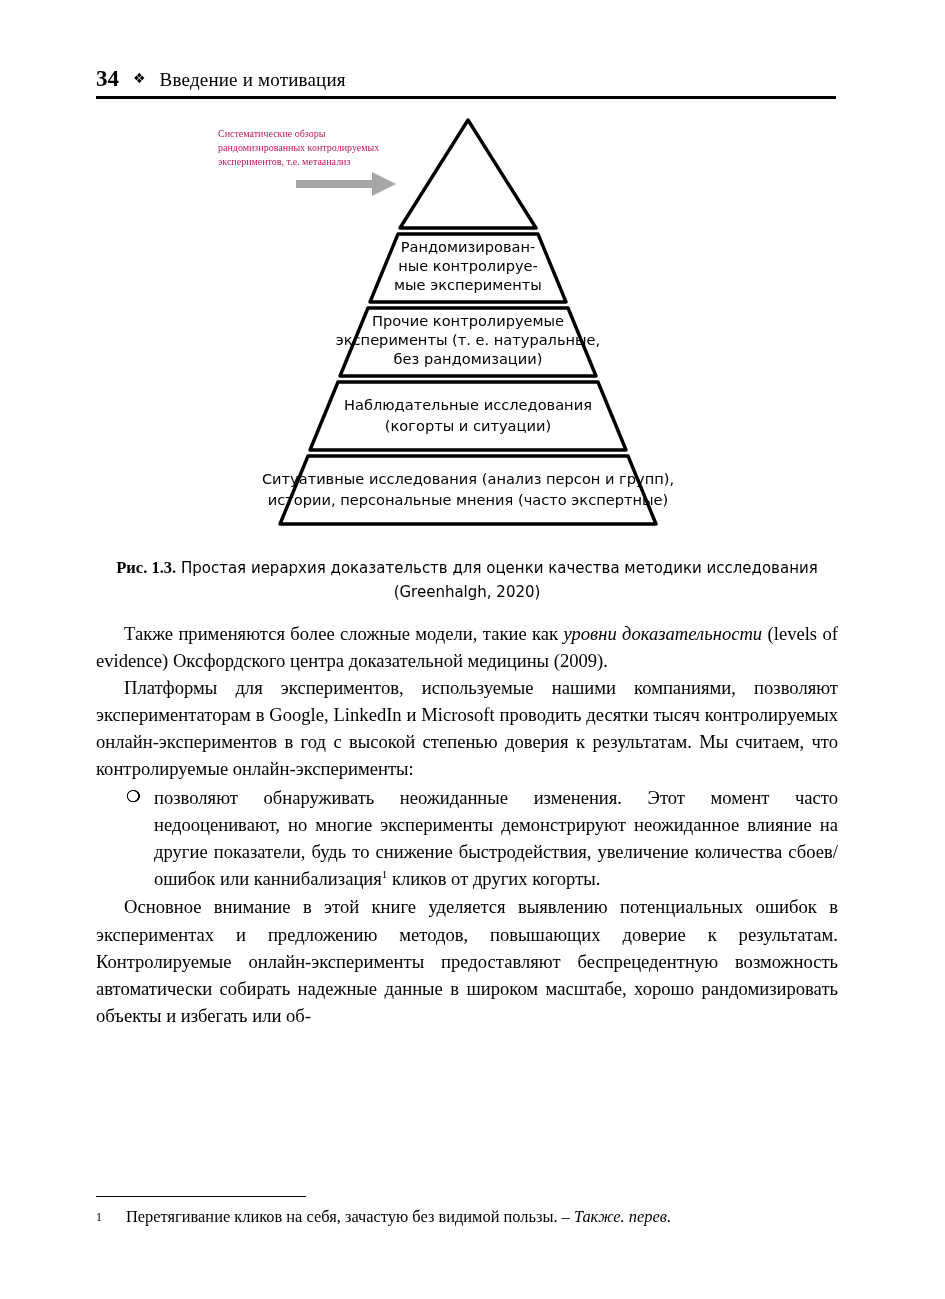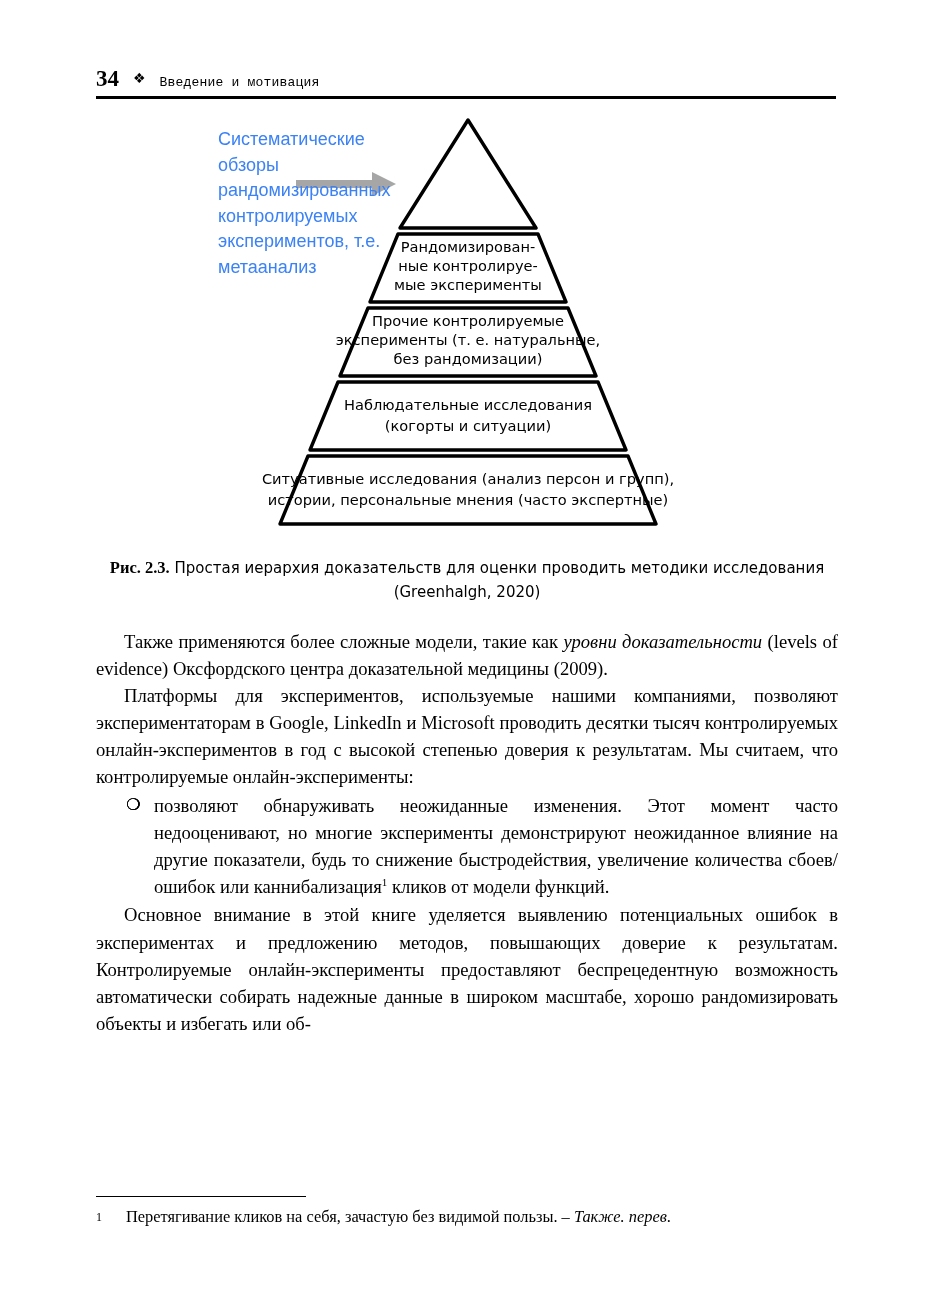--- a/index.html
+++ b/index.html
@@ -38,22 +38,22 @@
     font-size: 23px;
     letter-spacing: 0px;
   }
   .header .diamond {
     font-size: 14px;
     color: #000;
     position: relative;
     top: -3px;
   }
   .header .chaptertitle {
-    font-family: Liberation Mono, monospace;
-    font-size: 13px;
+    font-family: Liberation Serif, serif;
+    font-size: 19px;
     letter-spacing: 0.2px;
   }
   .header-rule {
     position: absolute;
     left: 88px;
     top: 96px;
     width: 740px;
     height: 2.5px;
     background: #000;
   }
@@ -66,24 +66,24 @@
     width: 740px;
     height: 440px;
   }
   .figure svg { display: block; }
 
   .callout {
     position: absolute;
     left: 122px;
     top: 17px;
     width: 170px;
-    font-family: Liberation Sans, sans-serif;
-    font-size: 18px;
+    font-family: Liberation Serif, serif;
+    font-size: 10px;
     line-height: 1.42;
-    color: #3b82f6;
+    color: #be185d;
   }
 
   
   .caption {
     position: absolute;
     left: 88px;
     top: 556px;
     width: 742px;
     text-align: center;
     font-family: "DejaVu Sans", sans-serif;
@@ -100,21 +100,20 @@
   .body {
     position: absolute;
     left: 88px;
     top: 620px;
     width: 742px;
     font-family: "Liberation Serif", serif;
     font-size: 18.6px;
     line-height: 1.455;
     text-align: justify;
     text-justify: inter-word;
-    margin-top: 8px;
   }
   .body p {
     margin: 0;
   }
   .body p.indent { text-indent: 28px; }
   .ital { font-style: italic; }
 
   ul.bullets {
     list-style: none;
     margin: 2px 0 0 0;
@@ -209,39 +208,39 @@
       <text class="pyr-label" x="372" y="321" text-anchor="middle">(когорты и ситуации)</text>
 
       <text class="pyr-label" x="372" y="374" text-anchor="middle">Ситуативные исследования (анализ персон и групп),</text>
       <text class="pyr-label" x="372" y="395" text-anchor="middle">истории, персональные мнения (часто экспертные)</text>
     </svg>
 
     <div class="callout">Систематические обзоры рандомизированных контролируемых экспериментов, т.е. метаанализ</div>
   </div>
 
   <div class="caption">
-    <b>Рис. 2.3.</b><span> Простая иерархия доказательств для оценки проводить методики исследования</span><br>
+    <b>Рис. 1.3.</b><span> Простая иерархия доказательств для оценки качества методики исследования</span><br>
     <span>(Greenhalgh, 2020)</span>
   </div>
 
   <div class="body">
     <p class="indent"><span>Также применяются более сложные модели, такие как </span><span class="ital">уровни доказательности</span><span> (levels of evidence) Оксфордского центра доказательной медицины (2009).</span></p>
 
     <p class="indent">Платформы для экспериментов, используемые нашими компаниями, позволяют экспериментаторам в Google, LinkedIn и Microsoft проводить десятки тысяч контролируемых онлайн-экспериментов в год с высокой степенью доверия к результатам. Мы считаем, что контролируемые онлайн-эксперименты:</p>
 
     <ul class="bullets">
       <li>
         <span class="bullet">❍</span>
       </li>
       <li>
         <span class="bullet">❍</span>
       </li>
       <li>
         <span class="bullet">❍</span>
-        <span>позволяют обнаруживать неожиданные изменения. Этот момент часто недооценивают, но многие эксперименты демонстрируют неожиданное влияние на другие показатели, будь то снижение быстродействия, увеличение количества сбоев/ошибок или каннибализация</span><sup class="fn">1</sup><span> кликов от модели функций.</span>
+        <span>позволяют обнаруживать неожиданные изменения. Этот момент часто недооценивают, но многие эксперименты демонстрируют неожиданное влияние на другие показатели, будь то снижение быстродействия, увеличение количества сбоев/ошибок или каннибализация</span><sup class="fn">1</sup><span> кликов от других когорты.</span>
       </li>
     </ul>
 
     <p class="indent">Основное внимание в этой книге уделяется выявлению потенциальных ошибок в экспериментах и предложению методов, повышающих доверие к результатам. Контролируемые онлайн-эксперименты предоставляют беспрецедентную возможность автоматически собирать надежные данные в широком масштабе, хорошо рандомизировать объекты и избегать или об-</p>
   </div>
 
   <div class="footnote-rule"></div>
   <div class="footnote">
     <span class="fnum">1</span>
     <span><span>Перетягивание кликов на себя, зачастую без видимой пользы. – </span><span class="ital">Также. перев</span><span>.</span></span>

